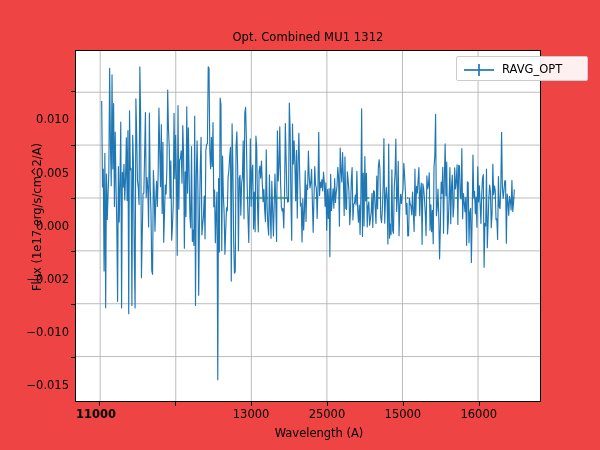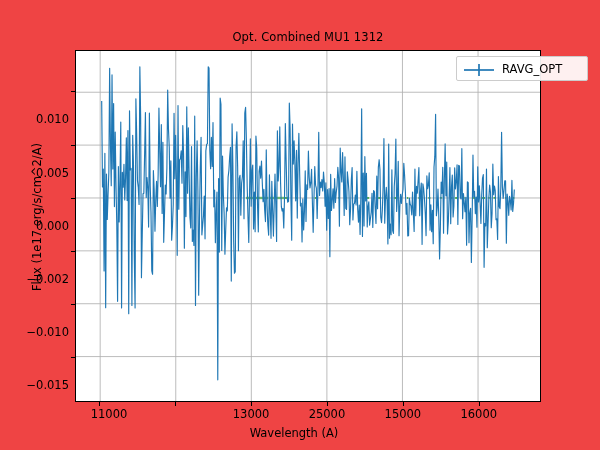--- a/index.html
+++ b/index.html
@@ -77,21 +77,21 @@
   }
   #xtick-labels {
     position: absolute;
     left: 0;
     top: 407px;
     width: 600px;
     height: 20px;
   }
   #xlabel {
     position: absolute;
-    left: 61px;
+    left: 86px;
     top: 426px;
     width: 466px;
     text-align: center;
     font-size: 11.5px;
     color: #000000;
   }
   #ylabel {
     position: absolute;
     left: -93px;
     top: 210px;
@@ -205,21 +205,21 @@
 
   <div id="ytick-labels">
       <div class="ytick-label" style="top: 357.335px;">−0.015</div>
       <div class="ytick-label" style="top: 304.163px;">−0.010</div>
       <div class="ytick-label" style="top: 250.991px;">−0.002</div>
       <div class="ytick-label" style="top: 197.819px;">0.000</div>
       <div class="ytick-label" style="top: 144.647px;">0.005</div>
       <div class="ytick-label" style="top: 91.4743px;">0.010</div>
     </div>
   <div id="xtick-labels">
-      <div class="xtick-label" style="left: 109px;">11000</div>
+      <div class="xtick-label" style="left: 96px; font-weight: bold;">11000</div>
       <div class="xtick-label" style="left: 251.078px;">13000</div>
       <div class="xtick-label" style="left: 326.974px;">25000</div>
       <div class="xtick-label" style="left: 402.87px;">15000</div>
       <div class="xtick-label" style="left: 478.765px;">16000</div>
     </div>
   <div id="tickmarks">
       <div class="tickmark-y" style="top: 357.335px;"></div>
       <div class="tickmark-y" style="top: 304.163px;"></div>
       <div class="tickmark-y" style="top: 250.991px;"></div>
       <div class="tickmark-y" style="top: 197.819px;"></div>

